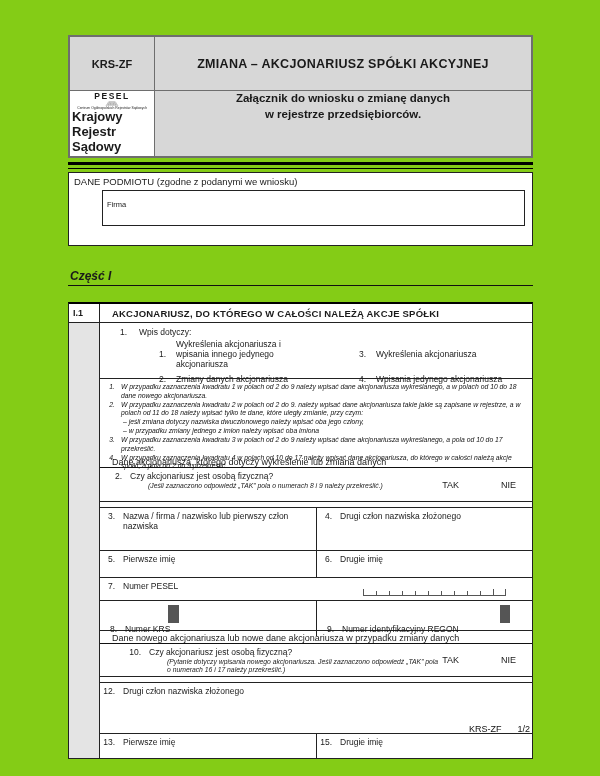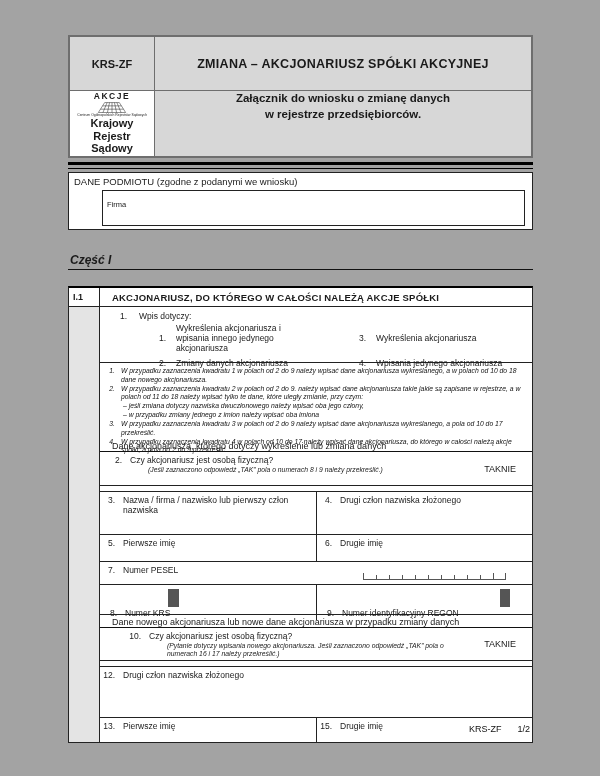--- a/index.html
+++ b/index.html
@@ -1,36 +1,36 @@
 <!DOCTYPE html>
 <html lang="pl"><head>
 <meta charset="utf-8">
 <style>
   html,body{margin:0;padding:0;}
   body{width:600px;height:776px;background:#ffffff;font-family:"Liberation Sans","DejaVu Sans",sans-serif;color:#1a1a1a;}
-  .page{position:relative;width:600px;height:776px;background:#a3a3a3;overflow:hidden;}
+  .page{position:relative;width:600px;height:776px;background:#84cc16;overflow:hidden;}
   .form{position:absolute;left:68px;top:35px;width:465px;}
 
   
   .header-table{display:grid;grid-template-columns:84px 1fr;border:2px solid #6e6e6e;background:#d7d7d7;}
   .hc{box-sizing:border-box;}
   .hc.code{height:53px;display:flex;align-items:center;justify-content:center;font-weight:bold;font-size:11px;}
   .hc.title{height:53px;border-left:1px solid #6e6e6e;display:flex;align-items:center;justify-content:center;font-weight:bold;font-size:12.5px;letter-spacing:.3px;text-align:center;}
   .hc.logo{height:66px;border-top:1px solid #6e6e6e;background:#fff;display:flex;flex-direction:column;align-items:center;justify-content:center;padding:1px 2px;}
   .hc.subtitle{height:66px;border-top:1px solid #6e6e6e;border-left:1px solid #6e6e6e;display:flex;flex-direction:column;align-items:center;justify-content:flex-start;font-weight:bold;font-size:11.5px;line-height:1.35;text-align:center;}
   .cors{font-weight:bold;font-size:8.5px;letter-spacing:1.5px;line-height:1;}
   .grid-icon{display:block;margin-top:0px;}
   .cap{font-size:4px;line-height:1;color:#222;white-space:nowrap;transform:scale(.85);}
-  .org{font-weight:bold;font-size:11px;line-height:1.15;text-align:center;}
+  .org{font-weight:bold;font-size:13px;line-height:1.15;text-align:left;}
 
   
   .thickbar{margin-top:4px;height:3px;border-top:3.5px solid #000;border-bottom:1.5px solid #000;margin-bottom:3px;}
 
   
-  .dane-box{border:1.5px solid #222;padding:3px 5px 3px 5px;background:#fff;}
+  .dane-box{border:1.5px solid #222;padding:3px 5px 19px 5px;background:#fff;}
   .dane-title{font-size:9.5px;}
   .firma-box{margin:3px 2px 0 28px;border:1px solid #222;height:36px;padding:2px 4px;box-sizing:border-box;}
   .firma-label{font-size:7.5px;}
 
   
   .czesc{margin-top:23px;font-weight:bold;font-style:italic;font-size:12px;padding:0 0 2px 2px;border-bottom:1.5px solid #111;}
 
   
   .main-table{margin-top:16px;display:flex;align-items:stretch;border:1px solid #222;border-top:2.5px solid #000;background:#fff;}
   .strip{width:30px;border-right:1px solid #222;display:flex;flex-direction:column;}
@@ -59,21 +59,21 @@
   
   .bar{box-sizing:border-box;height:13px;font-weight:normal;font-size:9px;padding:2px 0 0 12px;border-bottom:1.5px solid #111;white-space:nowrap;}
 
   
   .qbox{display:flex;border-bottom:1px solid #222;box-sizing:border-box;padding:3px 0;}
   .qbox.h34{height:34px;} .qbox.h33{height:33px;padding-left:19px;}
   .q-main{flex:1;padding-left:4px;min-width:0;}
   .q-line{display:flex;gap:8px;font-size:8.5px;}
   .q-num{min-width:18px;text-align:right;flex:none;}
   .q-note{font-size:6.8px;font-style:italic;padding-left:44px;margin-top:1px;line-height:1.25;max-width:300px;}
-  .yn{display:flex;align-items:center;padding-right:16px;font-size:9px;flex:none;}
+  .yn{display:flex;align-items:center;gap:42px;padding-right:16px;font-size:9px;flex:none;}
   .yn span{cursor:default;}
 
   
   .gap{height:5px;}
   .frow{display:grid;grid-template-columns:1fr 1fr;border-bottom:1px solid #222;box-sizing:border-box;}
   .frow.single{grid-template-columns:1fr;}
   .frow.bt{border-top:1px solid #222;}
   .frow.h44{height:44px;} .frow.h27{height:27px;} .frow.h23{height:23px;}
   .frow.h30{height:30px;} .frow.h52{height:52px;} .frow.h24{height:24px;}
   .fcell{box-sizing:border-box;padding:3px 6px 2px 2px;position:relative;min-width:0;}
@@ -99,21 +99,21 @@
 </head>
 <body>
 
 <div class="page">
   <div class="form">
 
     <div class="header-table">
       <div class="hc code">KRS-ZF</div>
       <div class="hc title">ZMIANA – AKCJONARIUSZ SPÓŁKI AKCYJNEJ</div>
       <div class="hc logo">
-        <div class="cors">AKCJE</div>
+        <div class="cors">PESEL</div>
         <svg class="grid-icon" width="58" height="20" viewBox="0 0 64 24">
           <g stroke="#111" stroke-width="0.9" fill="none">
             <path d="M18 3 L46 3 L58 22 L6 22 Z"></path>
             <path d="M14 9.3 L50 9.3 M10 15.6 L54 15.6"></path>
             <path d="M22.7 3 L14.7 22 M27.3 3 L23.3 22 M32 3 L32 22 M36.7 3 L40.7 22 M41.3 3 L49.3 22"></path>
           </g>
         </svg>
         <div class="cap">Centrum Ogólnopolskich Rejestrów Sądowych</div>
         <div class="org">
           <div>Krajowy Rejestr</div>

